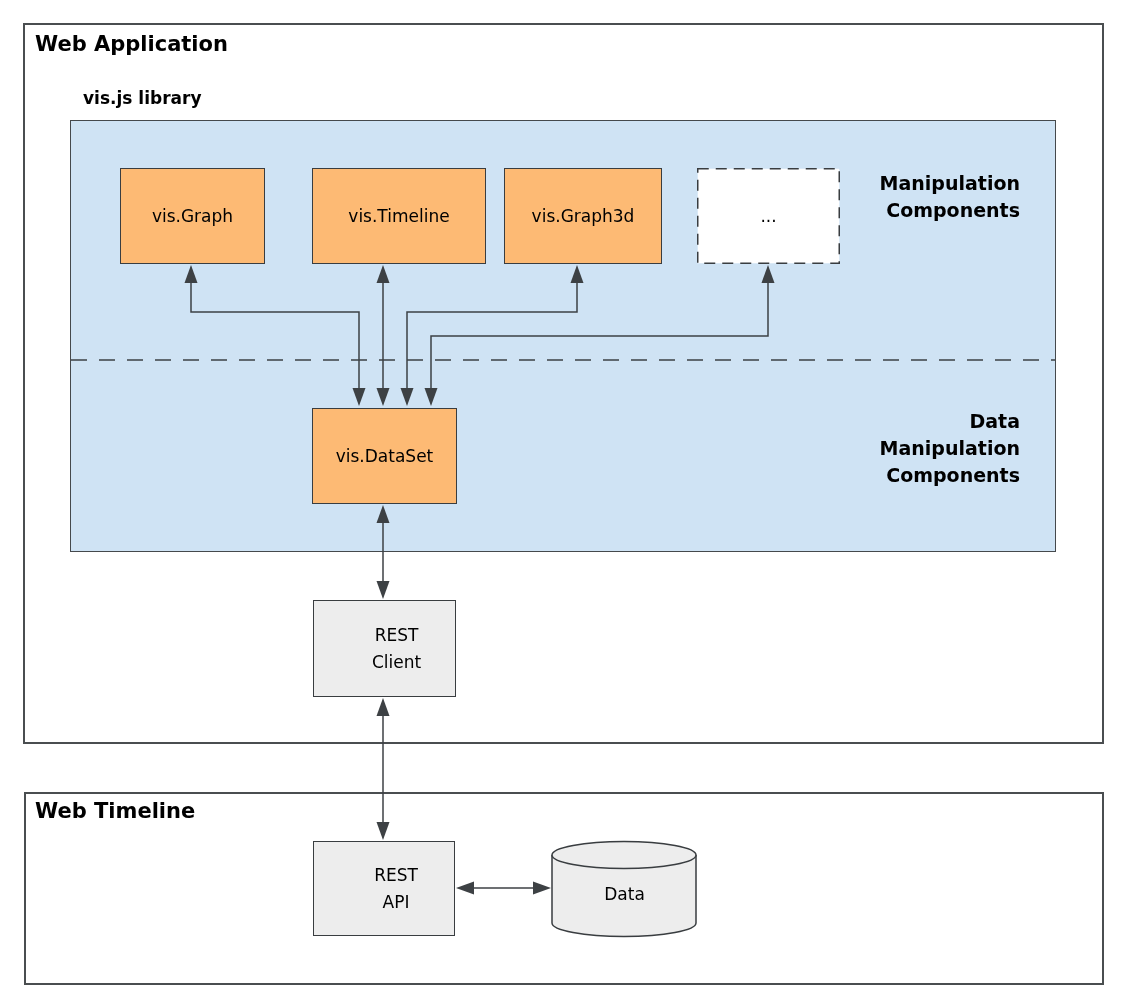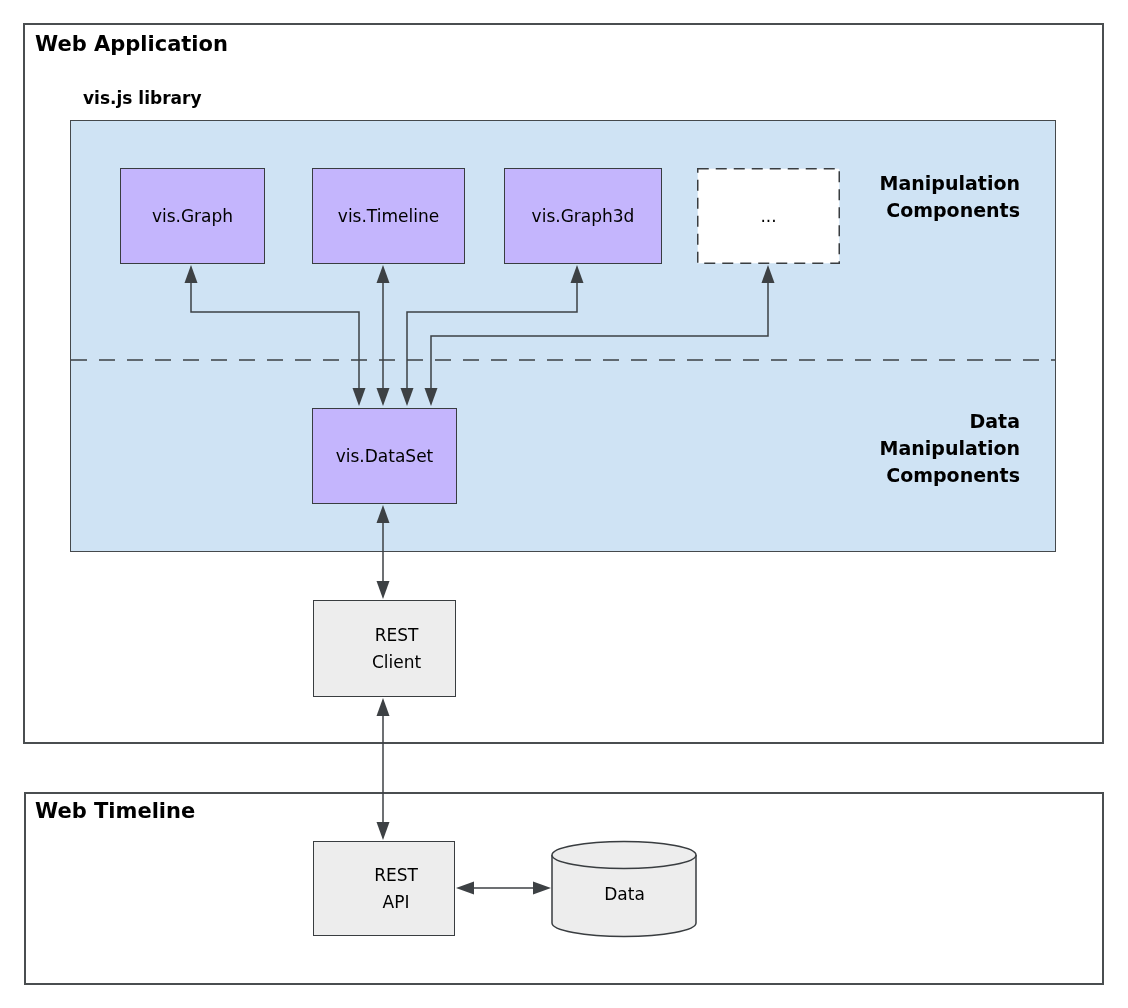--- a/index.html
+++ b/index.html
@@ -23,21 +23,21 @@
   .panel {
     position:absolute; left:70px; top:120px; width:986px; height:432px;
     background:#cfe3f4; border:1.5px solid #45494c; box-sizing:border-box;
   }
   .overlay {
     position:absolute; left:0; top:0; pointer-events:none;
   }
   .node {
     position:absolute; display:flex; align-items:center; justify-content:center;
     text-align:center; font-size:17px; line-height:27px;
-    border:1.5px solid #393d40; background:#c4b5fd; box-sizing:border-box;
+    border:1.5px solid #393d40; background:#fdba74; box-sizing:border-box;
     white-space:pre-line;
   }
   .node.gray { background:#ededed;padding-left:24px; }
   .node.ghost { border:none; background:transparent; }  
   .side-label {
     position:absolute; right:108px; font-size:19px; font-weight:bold;
     line-height:27px; text-align:right; white-space:pre-line;
   }
   .data-label {
     position:absolute; left:552px; top:881px; width:145px; height:27px;
@@ -113,21 +113,21 @@
     </g>
 
     <g>
       <path class="ln" d="M459 888 L548 888"></path>
       <polygon class="ah" points="456,888 474,881.5 474,894.5"></polygon>
       <polygon class="ah" points="551,888 533,881.5 533,894.5"></polygon>
     </g>
   </svg>
 
   <div class="node" style="left:120px; top:168px; width:145px; height:96px;">vis.Graph</div>
-  <div class="node" style="left:312px; top:168px; width:153px; height:96px;">vis.Timeline</div>
+  <div class="node" style="left:312px; top:168px; width:174px; height:96px;">vis.Timeline</div>
   <div class="node" style="left:504px; top:168px; width:158px; height:96px;">vis.Graph3d</div>
   <div class="node ghost" style="left:697px; top:168px; width:143px; height:96px;">...</div>
 
   <div class="side-label" style="top:170px;">Manipulation
 Components</div>
   <div class="side-label" style="top:408px;">Data
 Manipulation
 Components</div>
 
   <div class="node" style="left:312px; top:408px; width:145px; height:96px;text-align:center;">vis.DataSet</div>

